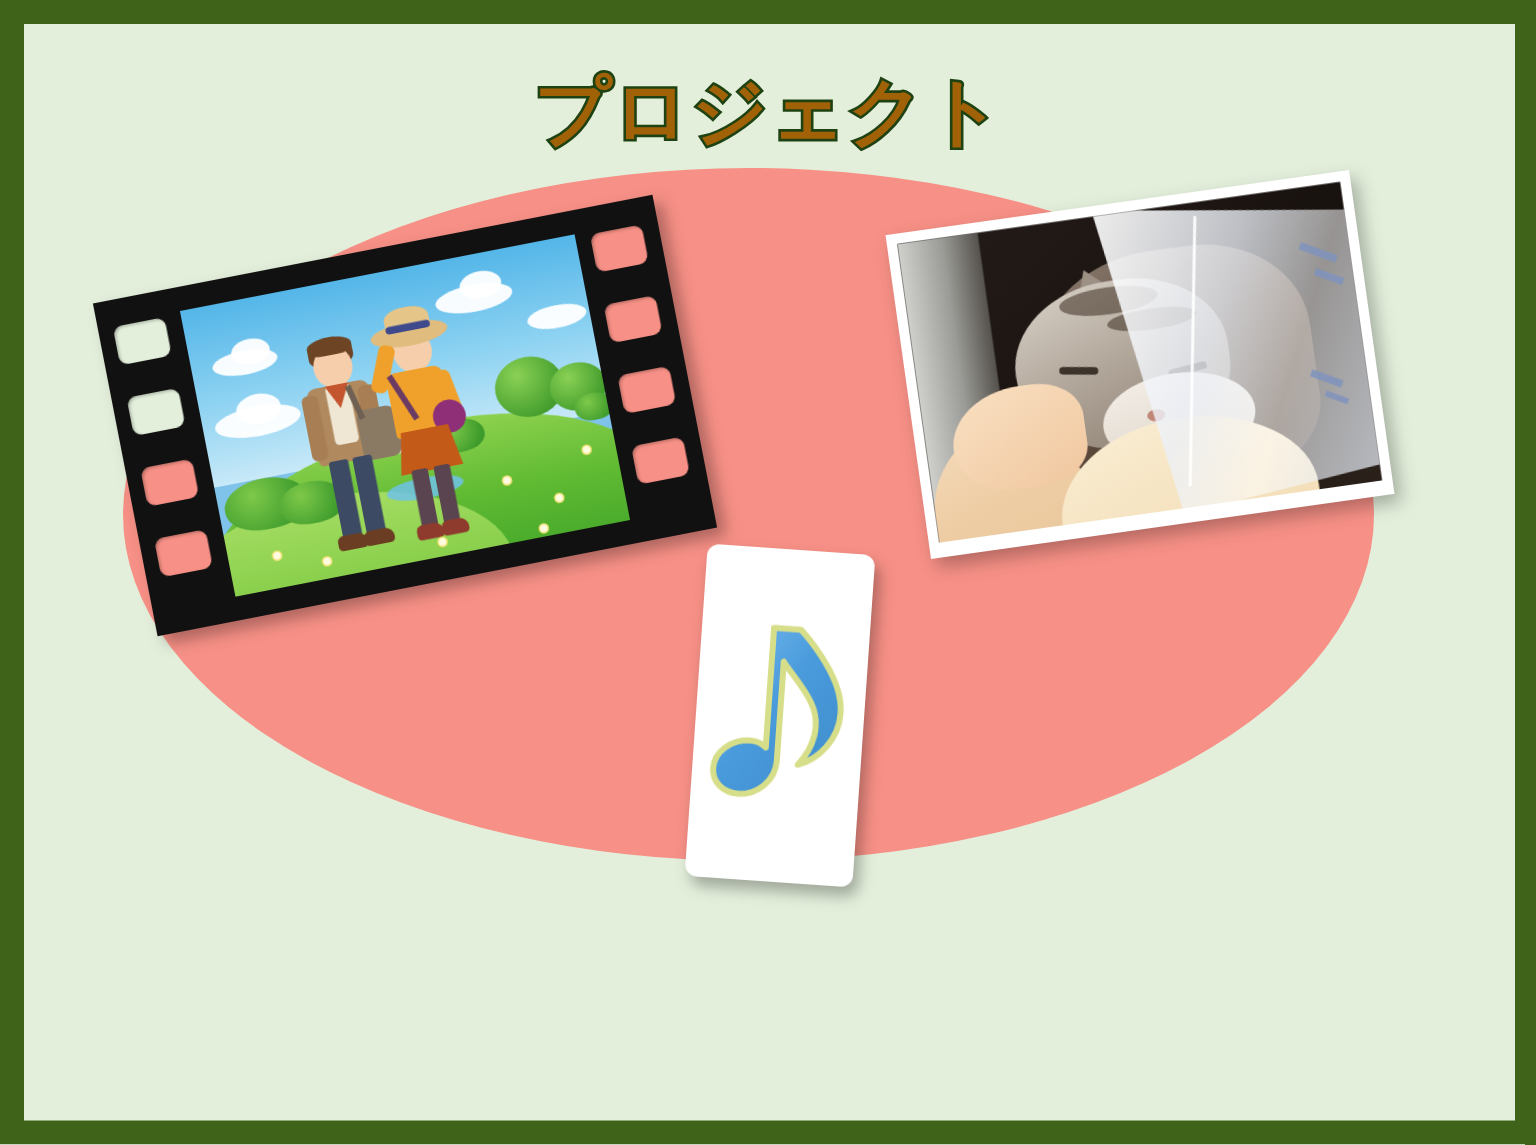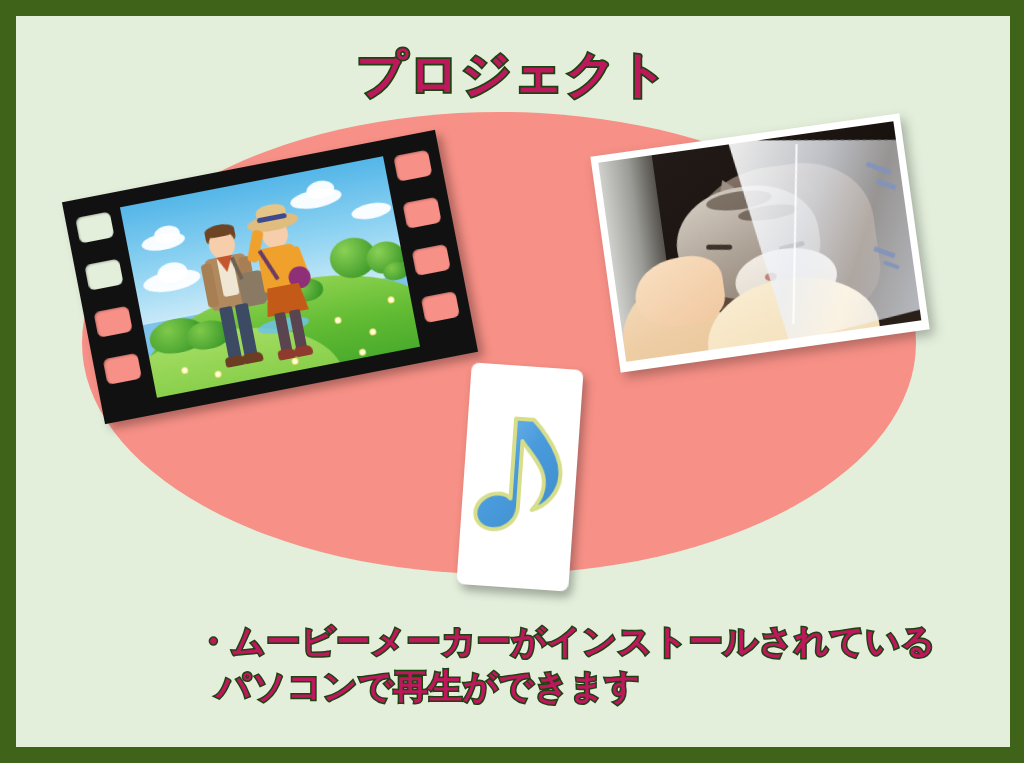--- a/index.html
+++ b/index.html
@@ -34,21 +34,21 @@
     top: 96px;
     width: 834px;
     height: 462px;
     border-radius: 50%;
     background: #f79086;
   }
 
   
   .outline-text {
     position: absolute;
-    color: #be185d;
+    color: #a16207;
     font-weight: bold;
     letter-spacing: 0.02em;
     -webkit-text-stroke: 3px #1f4212;
     paint-order: stroke fill;
     white-space: pre;
   }
   #page-title {
     left: 0;
     top: 32px;
     width: 994px;
@@ -401,17 +401,15 @@
                    L 46 96
                    C 46 110, 34 120, 22 120
                    C 11 120, 4 113, 4 104
                    C 4 93, 15 84, 27 84
                    C 32 84, 36 86, 38 88
                    L 38 8 Z" fill="url(#noteGrad)" stroke="#d7de8a" stroke-width="4" stroke-linejoin="round"></path>
         </svg>
       </div>
     </div>
 
-    <div id="bullet-text" class="outline-text">・ムービーメーカーがインストールされている
-  パソコンで再生ができます</div>
 
   </div>
 </div>
 
 </body></html>

